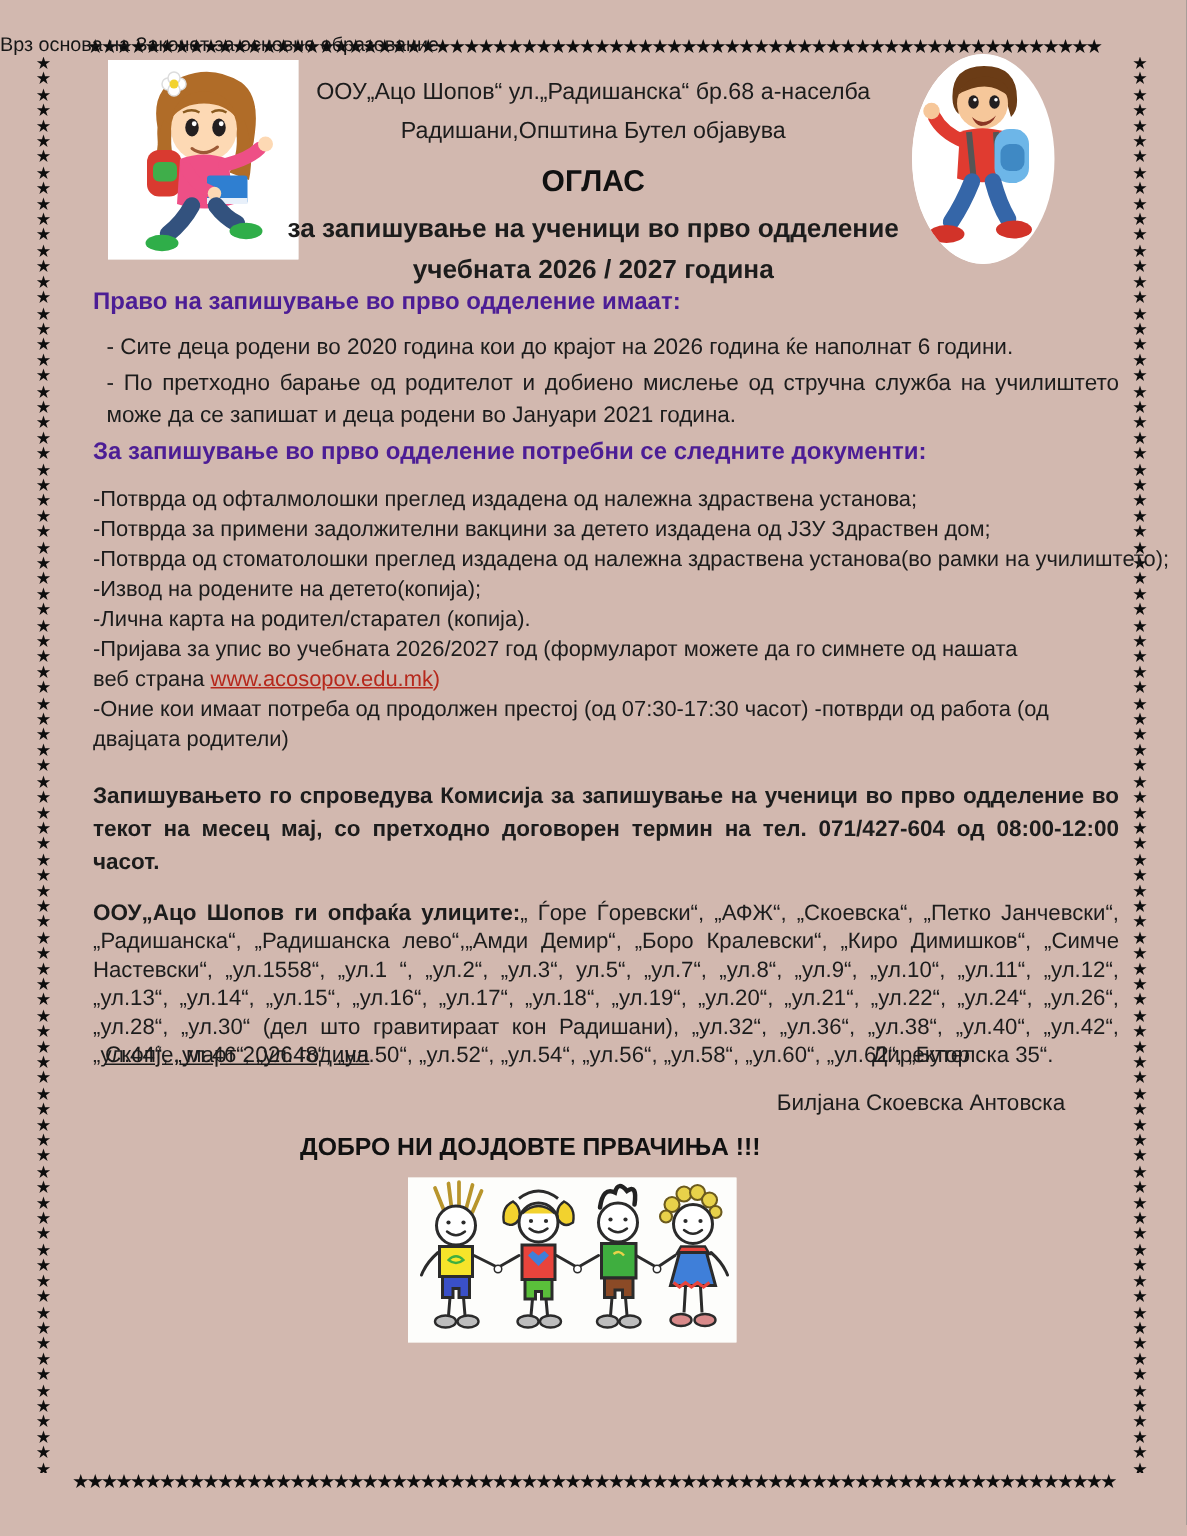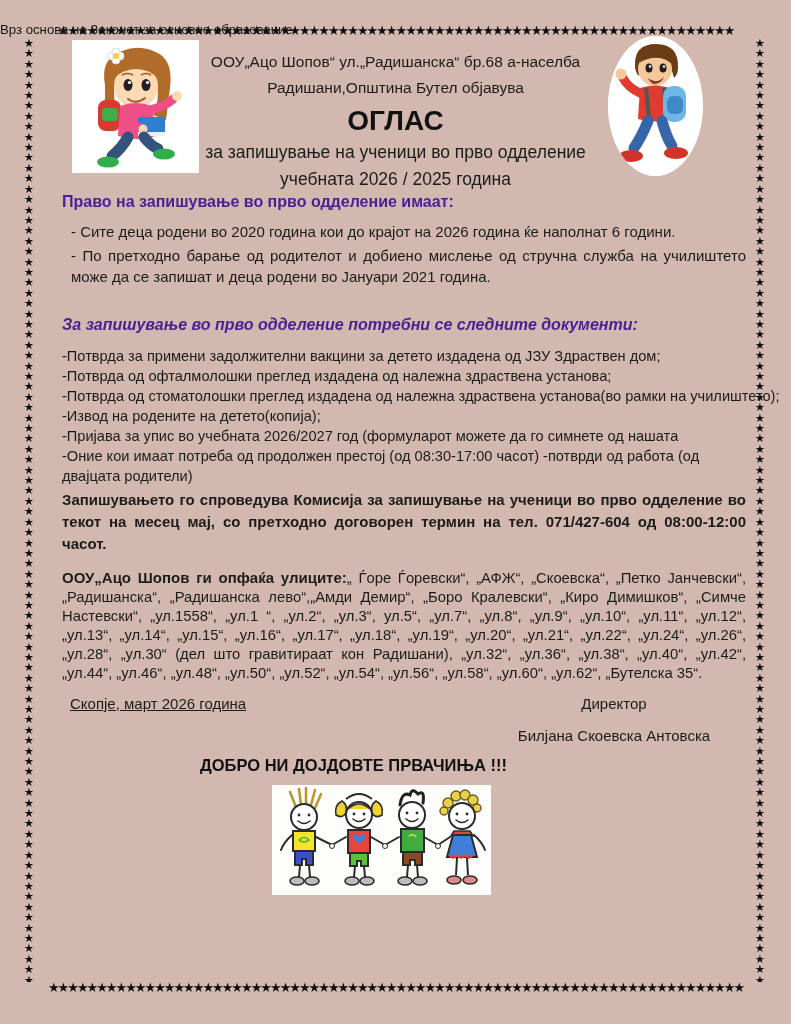--- a/index.html
+++ b/index.html
@@ -30,41 +30,41 @@
   .legal-line{
     position:absolute;top:22px;left:0;right:0;
     font-size:13.2px;color:#161616;z-index:3;
   }
   .header-block{
     position:absolute;top:49px;left:180px;right:180px;
     text-align:center;z-index:2;
   }
   .school-line{font-size:15.5px;line-height:26px;}
   .municipality-line{font-size:15.5px;line-height:26px;}
-  .doc-title{font-size:28px;font-weight:bold;line-height:36px;margin-top:2px;color:#111;}
-  .subtitle{font-size:17.5px;font-weight:normal;line-height:27px;}
+  .doc-title{font-size:20px;font-weight:bold;line-height:36px;margin-top:2px;color:#111;}
+  .subtitle{font-size:17.5px;font-weight:bold;line-height:27px;}
   
   .girl-img{position:absolute;left:72px;top:40px;width:127px;height:133px;background:#fff;z-index:1;}
   .boy-img{position:absolute;left:608px;top:36px;width:95px;height:140px;background:#fff;border-radius:50%;overflow:hidden;z-index:1;}
   .kids-img{position:absolute;left:272px;top:785px;width:219px;height:110px;background:#fff;}
   .girl-img svg,.boy-img svg,.kids-img svg{display:block;width:100%;height:100%;}
   
   .content{
     position:absolute;left:62px;top:192px;width:684px;
     font-size:15px;line-height:21px;
   }
   .section-heading{font-size:16px;font-weight:bold;line-height:20px;margin:0 0 9px 0;color:#4c1d95;}
-  .section-heading.second{margin-top:28px;margin-bottom:11px;font-style:italic;}
+  .section-heading.second{margin-top:5px;margin-bottom:11px;}
   .bullet{padding-left:9px;margin-bottom:3px;}
   .bullet.justified{text-align:justify;}
   .doc-line{white-space:nowrap;line-height:20px;font-size:14.6px;}
   .doc-line.wrap{white-space:normal;}
   .website-link{color:#b6281c;text-decoration:underline;}
   .red{color:#b6281c;}
-  .commission{font-weight:bold;text-align:justify;line-height:22px;margin-top:3px;font-size:15px;}
+  .commission{font-weight:bold;text-align:justify;line-height:22px;margin-top:17px;font-size:15px;}
   .streets{text-align:justify;line-height:19px;margin-top:13px;font-size:14.8px;}
   .streets b{font-size:15px;}
   
   .place-date{position:absolute;left:70px;top:695px;font-size:15px;text-decoration:underline;}
   .director-label{position:absolute;left:504px;top:695px;width:220px;text-align:center;font-size:15px;}
   .director-name{position:absolute;left:504px;top:727px;width:220px;text-align:center;font-size:15px;}
   .welcome{position:absolute;left:0;top:756px;width:729px;padding-right:22px;box-sizing:border-box;
     text-align:center;font-size:16.5px;font-weight:bold;color:#111;}
 </style>
 </head>
@@ -140,36 +140,40 @@
       <ellipse cx="23" cy="120" rx="12" ry="6" fill="#d23329"></ellipse>
       <ellipse cx="68" cy="117" rx="12" ry="6" fill="#d23329"></ellipse>
     </svg>
   </div>
 
   <div class="header-block">
     <div class="school-line">ООУ„Ацо Шопов“ ул.„Радишанска“ бр.68 а-населба</div>
     <div class="municipality-line">Радишани,Општина Бутел објавува</div>
     <div class="doc-title">ОГЛАС</div>
     <div class="subtitle">за запишување на ученици во прво одделение</div>
-    <div class="subtitle">учебната 2026 / 2025 година</div>
+    <div class="subtitle">учебната 2026 / 2027 година</div>
   </div>
 
   <div class="content">
     <div class="section-heading">Право на запишување во прво одделение имаат:</div>
     <div class="bullet">-  Сите деца родени во 2020 година кои до крајот на 2026 година  ќе наполнат 6 години.</div>
     <div class="bullet justified">-  По претходно барање од родителот и добиено мислење од стручна служба на училиштето може да се запишат и деца родени во Јануари 2021 година.</div>
 
     <div class="section-heading second">За запишување во прво одделение потребни се следните документи:</div>
 
+    <div class="doc-line">-Потврда од офталмолошки преглед издадена од належна здраствена установа;</div>
     <div class="doc-line">-Потврда за примени задолжителни вакцини за детето издадена од ЈЗУ Здраствен дом;</div>
-    <div class="doc-line">-Потврда од офталмолошки преглед издадена од належна здраствена установа;</div>
     <div class="doc-line">-Потврда од стоматолошки преглед издадена од належна здраствена установа(во рамки на училиштето);</div>
     <div class="doc-line">-Извод на родените на детето(копија);</div>
+    <div class="doc-line">-Лична карта на родител/старател (копија).</div>
     <div class="doc-line">-Пријава за упис во учебната 2026/2027 год (формуларот можете да го симнете од нашата</div>
-    <div class="doc-line wrap">-Оние кои имаат потреба од продолжен престој (од 08:30-17:00 часот) -потврди од работа (од двајцата родители)</div>
+    <div class="doc-line">
+      <span>веб страна </span><a href="#" class="website-link">www.acosopov.edu.mk</a><span class="red">)</span>
+    </div>
+    <div class="doc-line wrap">-Оние кои имаат потреба од продолжен престој (од 07:30-17:30 часот) -потврди од работа (од двајцата родители)</div>
 
     <div class="commission">Запишувањето го спроведува Комисија за запишување на ученици во прво одделение во текот на месец мај, со претходно договорен термин на тел. 071/427-604 од 08:00-12:00 часот.</div>
 
     <div class="streets"><b>ООУ„Ацо Шопов ги опфаќа улиците:</b><span>„ Ѓоре Ѓоревски“, „АФЖ“, „Скоевска“, „Петко Јанчевски“, „Радишанска“, „Радишанска лево“,„Амди Демир“, „Боро Кралевски“, „Киро Димишков“, „Симче Настевски“, „ул.1558“, „ул.1 “, „ул.2“, „ул.3“, ул.5“, „ул.7“, „ул.8“, „ул.9“, „ул.10“, „ул.11“, „ул.12“, „ул.13“, „ул.14“, „ул.15“, „ул.16“, „ул.17“, „ул.18“, „ул.19“, „ул.20“, „ул.21“, „ул.22“, „ул.24“, „ул.26“, „ул.28“, „ул.30“ (дел што гравитираат кон Радишани), „ул.32“, „ул.36“, „ул.38“, „ул.40“, „ул.42“, „ул.44“, „ул.46“, „ул.48“, „ул.50“, „ул.52“, „ул.54“, „ул.56“, „ул.58“, „ул.60“, „ул.62“, „Бутелска 35“.</span></div>
   </div>
 
   <div class="place-date">Скопје, март 2026 година</div>
   <div class="director-label">Директор</div>
   <div class="director-name">Билјана Скоевска Антовска</div>
   <div class="welcome">ДОБРО НИ ДОЈДОВТЕ ПРВАЧИЊА !!!</div>

